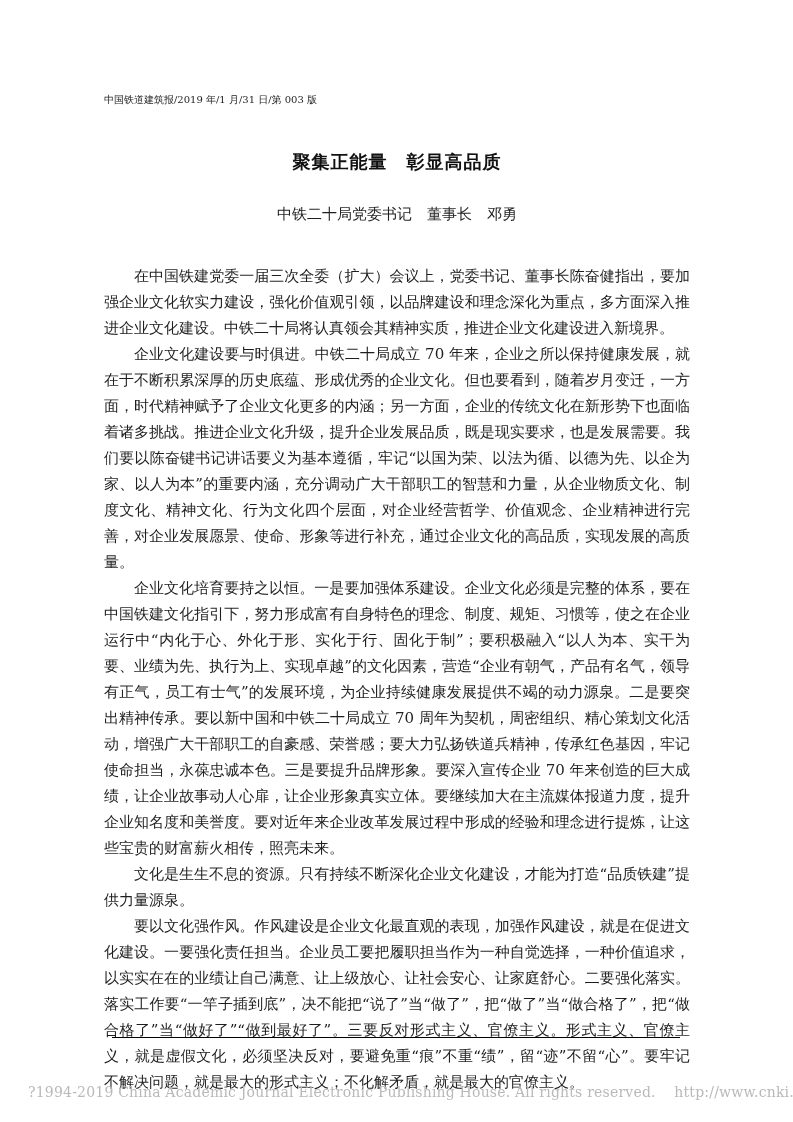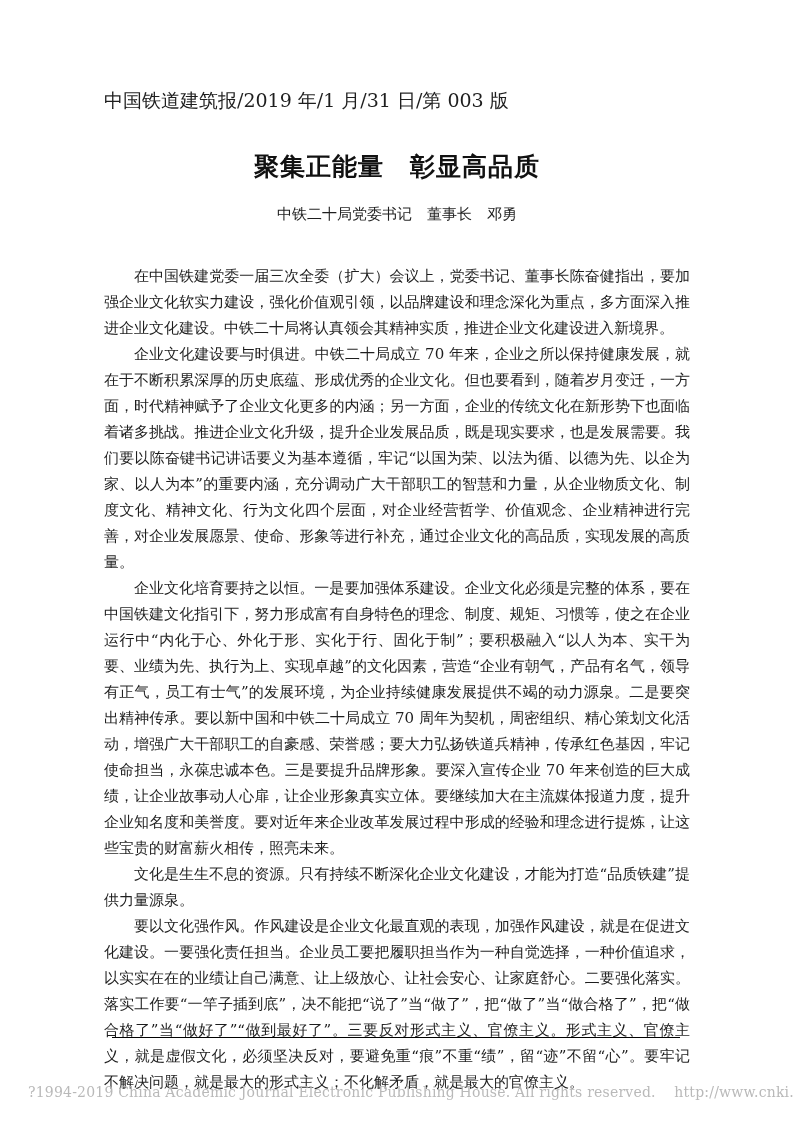--- a/index.html
+++ b/index.html
@@ -14,32 +14,32 @@
     background: #ffffff;
     overflow: hidden;
     font-family: "DejaVu Serif", "Liberation Serif", serif;
     color: #1e1e1e;
   }
   .doc-header {
     position: absolute;
     left: 104px;
     top: 89px;
     width: 586px;
-    font-size: 19px;
+    font-size: 10px;
     line-height: 22px;
     color: #1e1e1e;
   }
   .article-title {
     position: absolute;
     left: 104px;
     top: 150px;
     width: 586px;
     margin: 0;
     text-align: center;
-    font-size: 25px;
+    font-size: 18px;
     font-weight: bold;
     color: #111111;
     letter-spacing: 1px;
   }
   .article-byline {
     position: absolute;
     left: 104px;
     top: 205px;
     width: 586px;
     text-align: center;

